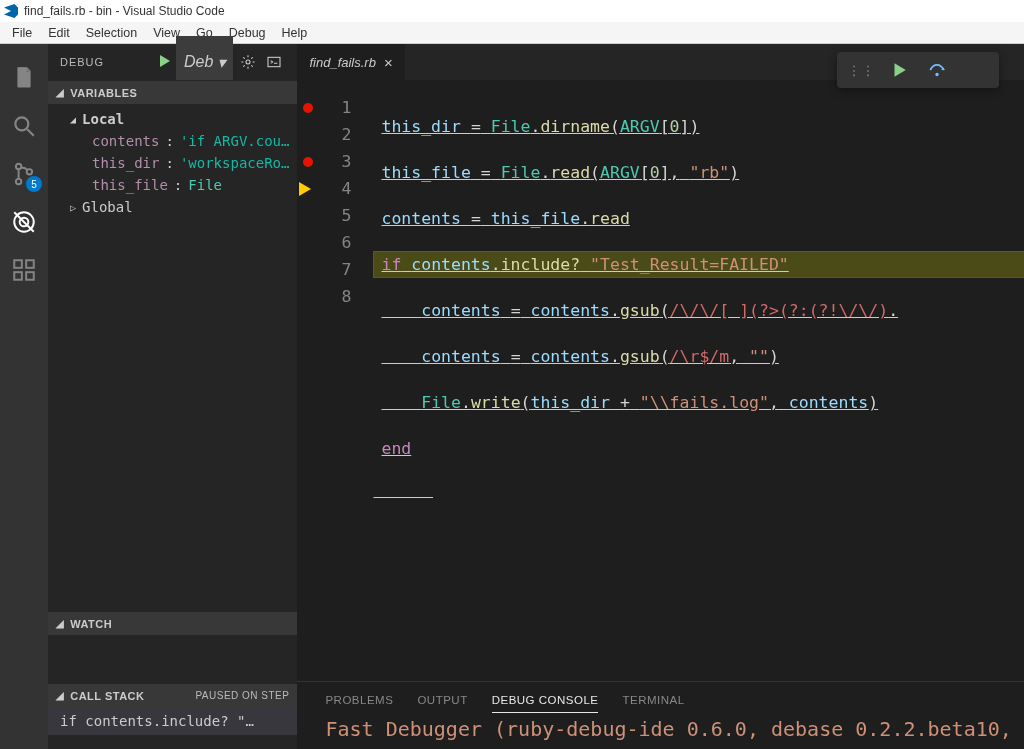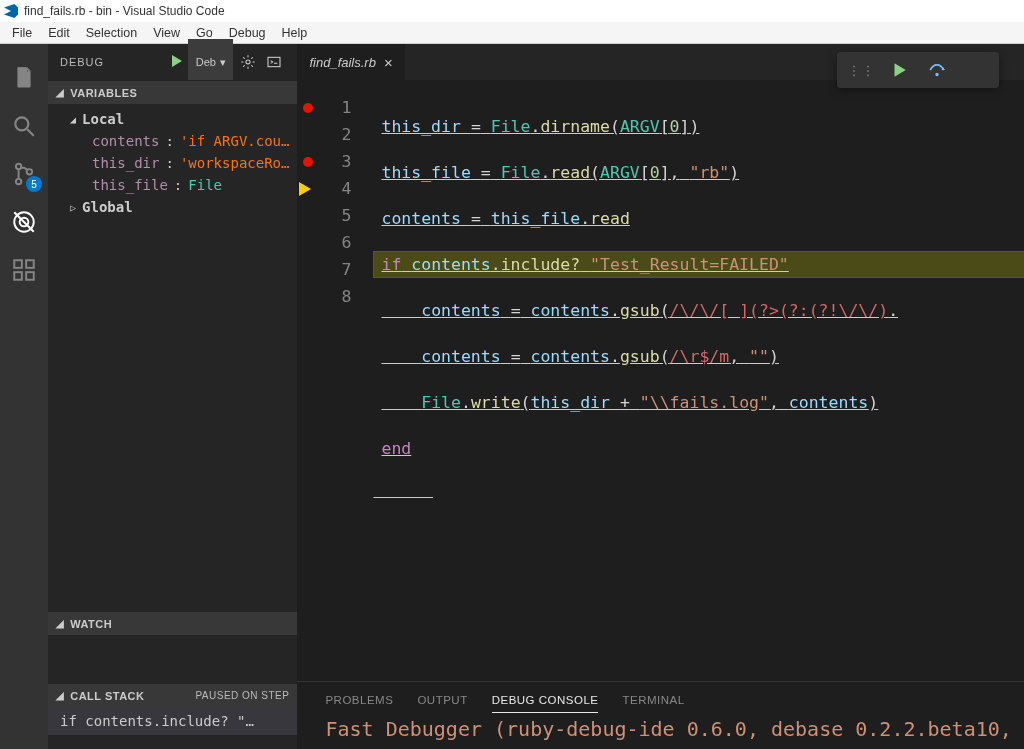--- a/index.html
+++ b/index.html
@@ -88,24 +88,25 @@
   justify-content: space-between;
 }
 .debug-label { font-size: 11px; letter-spacing: 1px; color: #bbb; }
 .debug-controls { display: flex; align-items: center; gap: 4px; }
 .play-green { color: #89d185; }
 .config-select {
   background: #3c3c3c;
   color: #ccc;
   border: none;
   padding: 17px 8px;
-  font-size: 11px;
+  font-size: 16px;
   display: flex;
   align-items: center;
   gap: 4px;
+  font-style: italic;
 }
 .icon-btn {
   width: 22px; height: 22px;
   display: flex;
   align-items: center;
   justify-content: center;
   color: #ccc;
   cursor: pointer;
 }
 .icon-btn svg { width: 16px; height: 16px; }
@@ -126,21 +127,21 @@
 .tree-node {
   padding: 3px 8px 3px 22px;
   display: flex;
   align-items: center;
   cursor: pointer;
 }
 .tree-node .chev { font-size: 10px; margin-right: 6px; color: #ccc; }
 .tree-node.sub { padding-left: 44px; }
 .var-name { color: #b48ead; margin-right: 6px; }
 .var-colon { color: #ccc; margin-right: 6px; }
-.var-val-str { color: #f97316; }
+.var-val-str { color: #14b8a6; }
 .var-val-type { color: #4ec9b0; }
 .filler { flex: 1; }
 .paused-label { margin-left: auto; font-size: 10px; color: #bbb; font-weight: normal; letter-spacing: 0.5px; }
 .callstack-item {
   padding: 6px 12px;
   font-family: Consolas, monospace;
   font-size: 14px;
   background: #37373d;
   white-space: nowrap;
   overflow: hidden;
@@ -378,21 +379,21 @@
           <span class="var-colon">:</span>
         <span class="var-val-str">'workspaceRo…</span>
       </div>
       <div class="tree-node sub">
         <span class="var-name">this_file</span>
           <span class="var-colon">:</span>
         <span class="var-val-type">File</span>
       </div>
       <div class="tree-node">
         <span class="chev">▷</span>
-        <span style="font-weight:bold">Global</span>
+        <span style="font-weight:normal">Global</span>
       </div>
     </div>
 
     <div class="filler"></div>
 
     <div class="section-header">
       <span class="chev">◢</span>
       <span>WATCH</span>
     </div>
     <div style="height:48px"></div>

